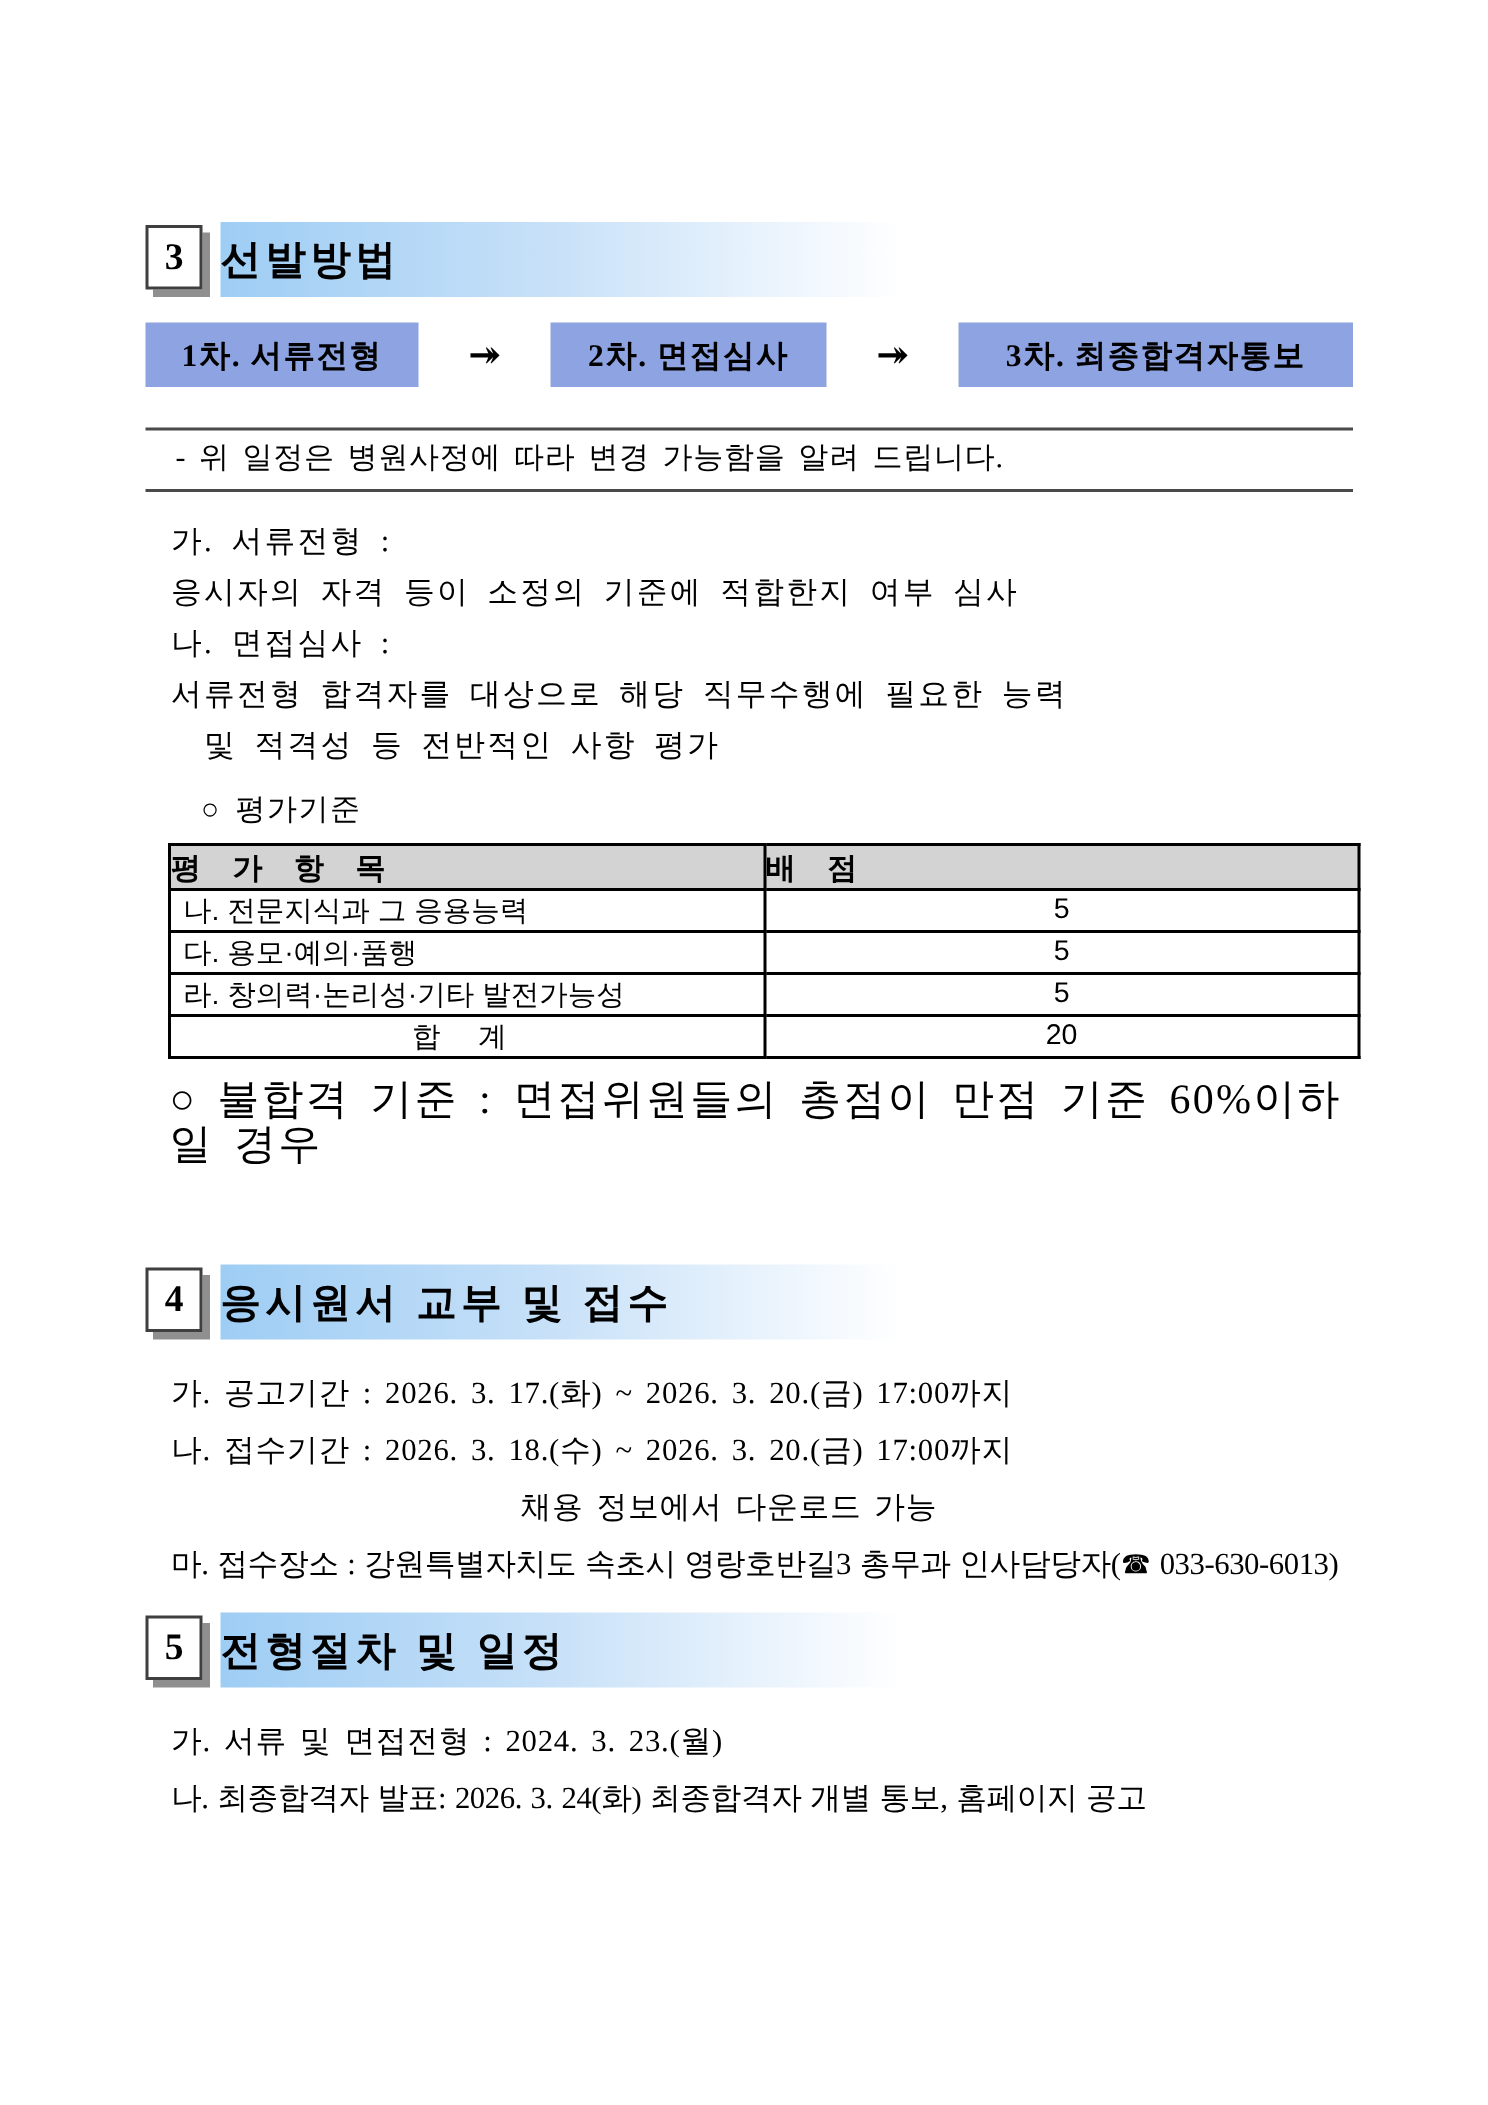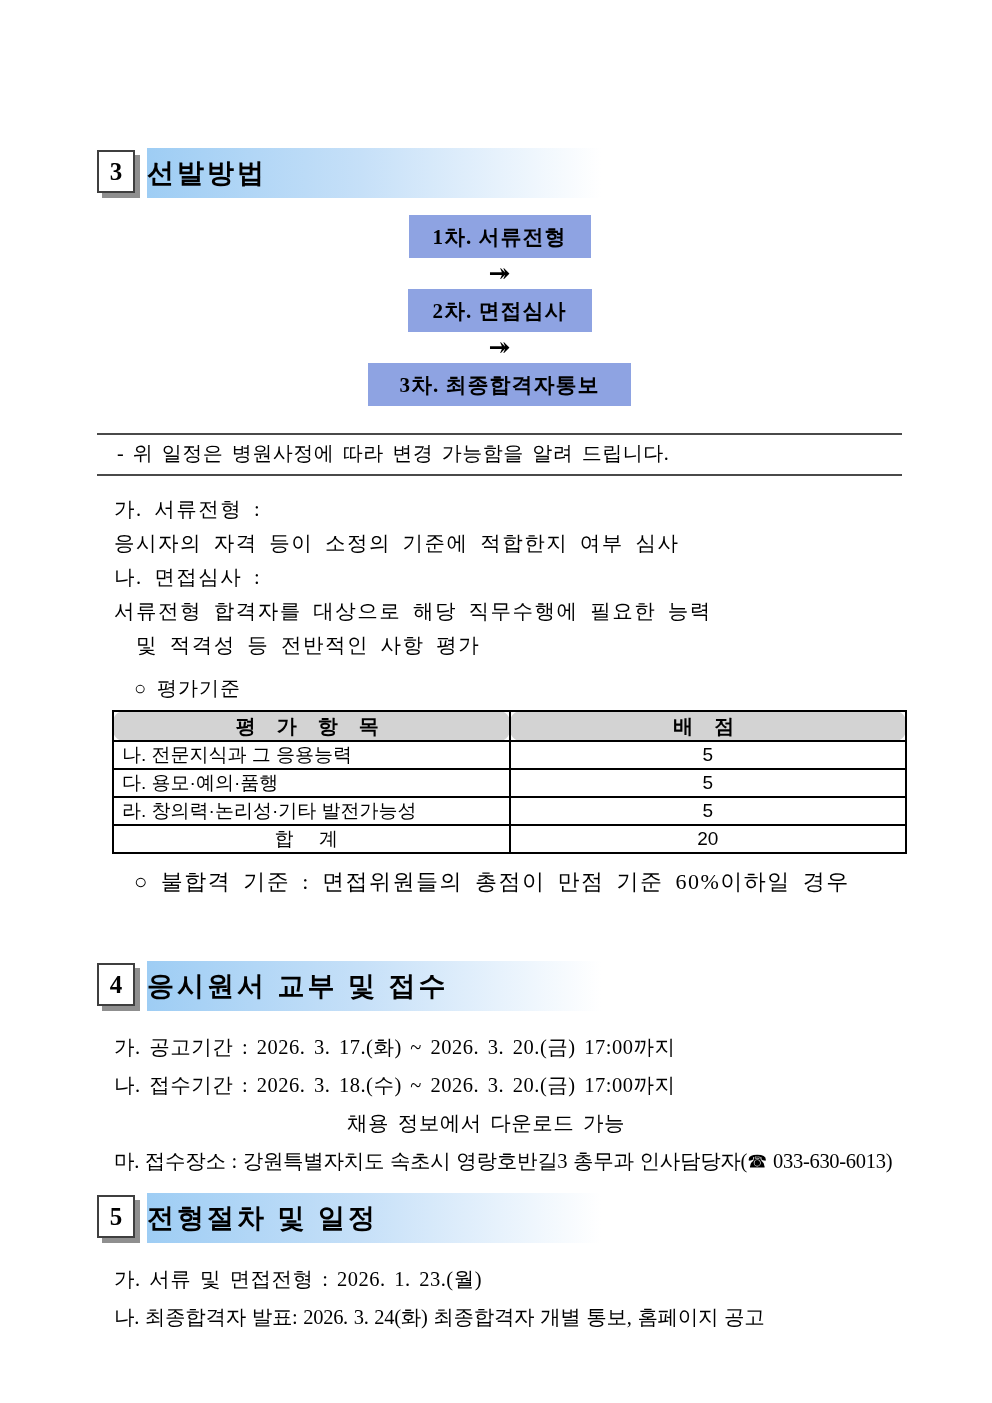--- a/index.html
+++ b/index.html
@@ -17,21 +17,21 @@
   .sec-header{display:flex;height:50px;}
   .num-box{width:38px;height:43px;margin-top:2px;background:#fff;border:2px solid #3f3f3f;
     box-shadow:5px 5px 0 #8f8f8f;display:flex;align-items:center;justify-content:center;
     font-size:25px;font-weight:bold;font-family:"Liberation Serif",serif;}
   .title-bar{margin-left:12px;width:478px;height:50px;
     background:linear-gradient(90deg,var(--header-grad) 0%,#c6e0f8 45%,#ffffff 95%);
     display:flex;align-items:center;font-size:27px;font-weight:bold;
     letter-spacing:3px;font-family:"Liberation Sans","DejaVu Sans",sans-serif;}
 
   
-  .process{display:flex;align-items:center;margin-top:17px;width:805px;flex-direction:column;}
+  .process{display:flex;align-items:center;margin-top:17px;width:805px;}
   .pbox{background:var(--process-box);height:43px;display:flex;align-items:center;
     justify-content:center;font-weight:bold;font-size:21px;letter-spacing:1px;}
   .pbox.w1{width:182px}.pbox.w2{width:184px}.pbox.w3{width:263px}
   .parrow{flex:1;text-align:center;font-size:26px;font-weight:bold;}
 
   
   .note-box{margin-top:27px;width:805px;border-top:2px solid #4a4a4a;border-bottom:2px solid #4a4a4a;
     padding:4px 0 6px 0;}
   .note-line{padding-left:20px;font-size:20px;line-height:29px;letter-spacing:.5px;word-spacing:3px;}
 
@@ -40,27 +40,27 @@
   .s3-item{display:flex;font-size:20.5px;line-height:34px;letter-spacing:1.5px;word-spacing:5px;flex-direction:column;}
   .s3-label{white-space:nowrap;margin-right:10px;}
   .s3-line2{display:block;margin-left:22px;}
 
   .criteria-heading{margin:12px 0 0 37px;font-size:20px;letter-spacing:1px;word-spacing:4px;line-height:28px;}
 
   
   table.eval{margin:8px 0 0 15px;width:795px;border-collapse:collapse;}
   table.eval th,table.eval td{border:2px solid #000;}
   table.eval th{background:var(--table-header);height:30px;font-size:20px;font-weight:bold;
-    letter-spacing:8px;text-align:center;border-radius:11px;}
+    letter-spacing:8px;text-align:left;}
   table.eval td{height:27px;font-size:19px;font-family:"Liberation Sans","DejaVu Sans",sans-serif;}
   td.cell-item{padding-left:8px;width:50%;}
   td.cell-score{text-align:center;width:50%;}
   td.cell-total{text-align:center;letter-spacing:10px;font-family:"Liberation Serif",serif;font-size:20px;}
 
-  .fail-line{margin:13px 0 0 37px;font-size:22px;letter-spacing:1.5px;word-spacing:5px;line-height:30px;}
+  .fail-line{margin:13px 0 0 16px;font-size:28px;letter-spacing:1.5px;word-spacing:5px;line-height:30px;}
 
   .sec4{margin-top:64px;}
   .sec5{margin-top:20px;}
   .plain-items{margin-top:24px;padding-left:17px;}
   .plain-item{font-size:20.5px;line-height:24px;margin-bottom:14px;white-space:nowrap;
     letter-spacing:.5px;word-spacing:3px;}
   .cont-line{margin-left:233px;}
   .tight{letter-spacing:-.3px;word-spacing:1px;}
   .link{color:var(--link);text-decoration:underline;cursor:pointer;}
   .footnote{padding-left:33px;font-size:19px;letter-spacing:0;word-spacing:2px;line-height:24px;white-space:nowrap;}
@@ -151,19 +151,19 @@
       </div>
     </div>
 
     <div class="sec5">
       <div class="sec-header">
         <div class="num-box">5</div>
         <div class="title-bar">전형절차 및 일정</div>
       </div>
 
       <div class="plain-items">
-        <div class="plain-item">가. 서류 및 면접전형 : 2026. 1. 23.(월)</div>
+        <div class="plain-item">가. 서류 및 면접전형 : 2024. 3. 23.(월)</div>
         <div class="plain-item tight">나. 최종합격자 발표: 2026. 3. 24(화) 최종합격자 개별 통보, 홈페이지 공고</div>
       </div>
     </div>
 
   </div>
 </div>
 
 </body></html>

